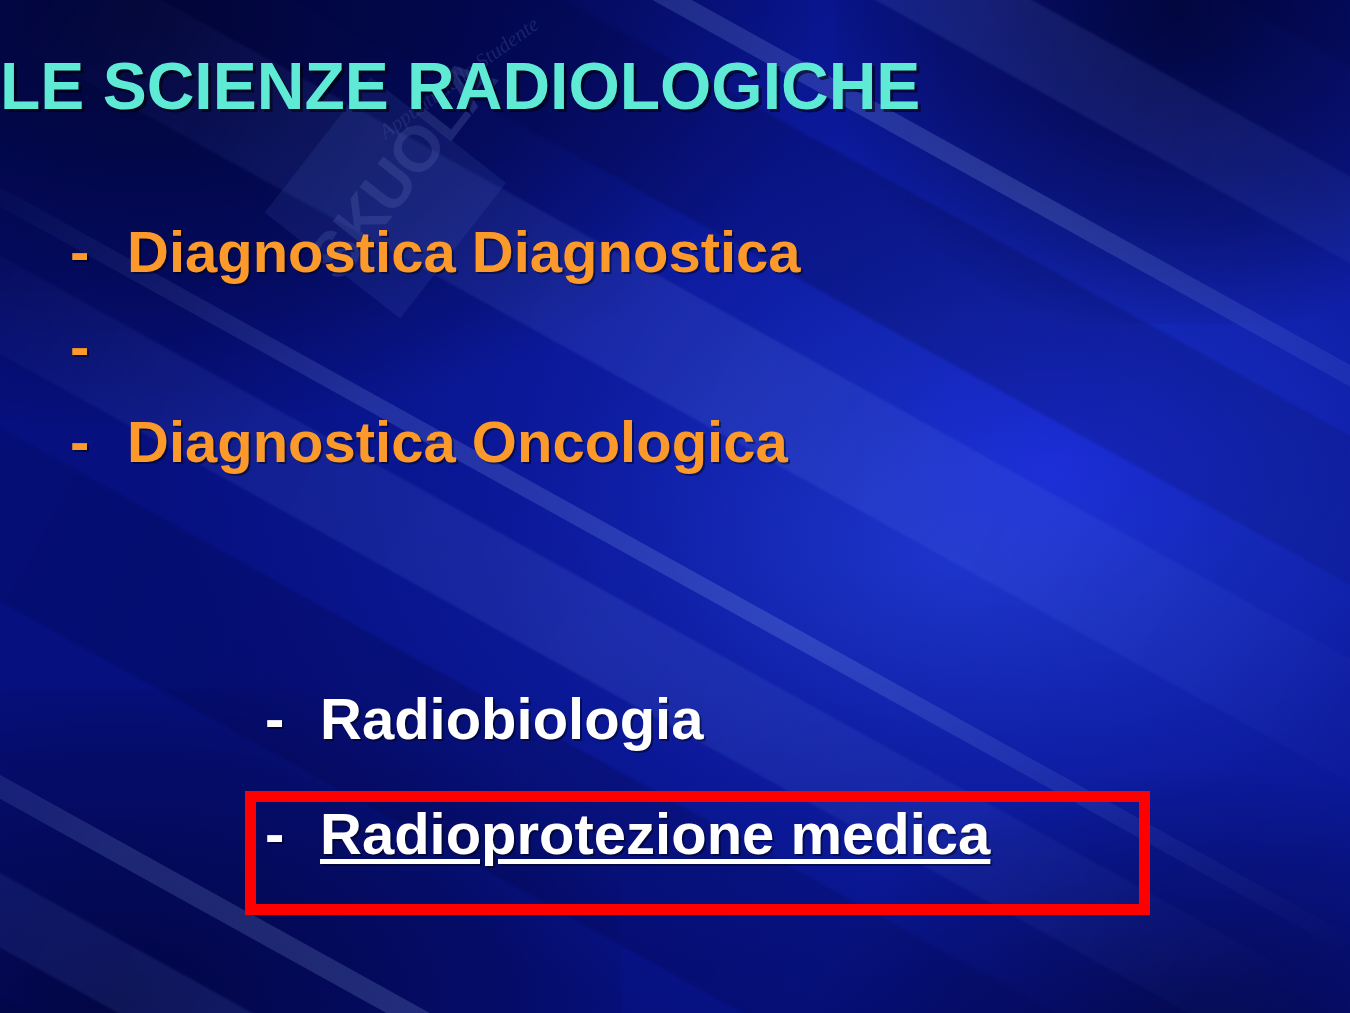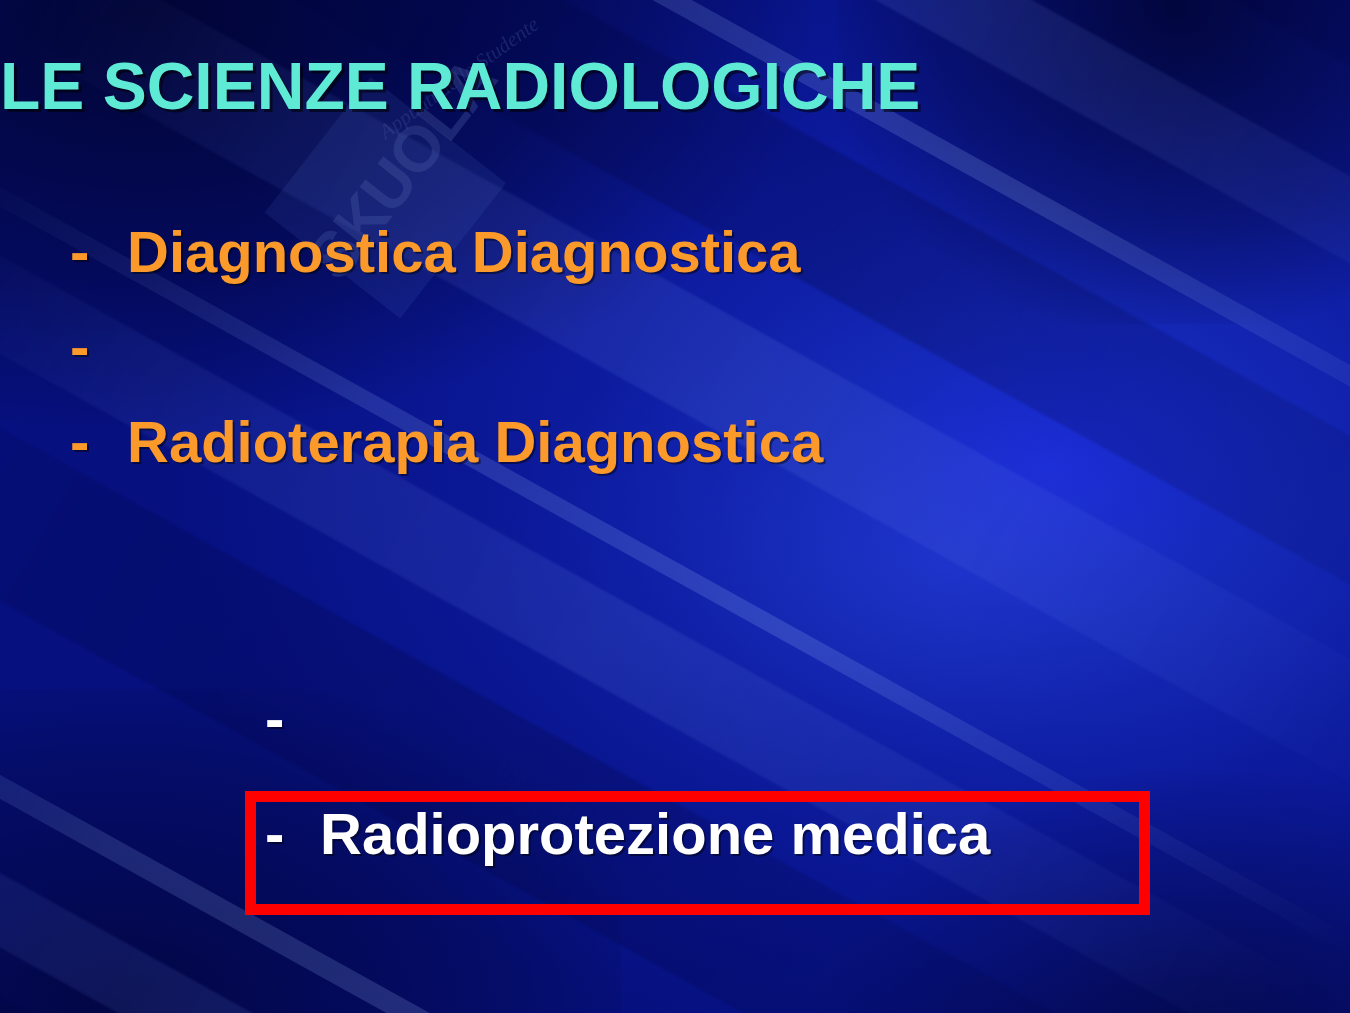--- a/index.html
+++ b/index.html
@@ -160,20 +160,21 @@
 
   .white .dash, .white .btxt {
     color: #FFFFFF;
     font-size: 58px;
     font-weight: bold;
     text-shadow: 2px 2px 0 rgba(0,0,0,0.45);
   }
   .white .dash { width: 55px; }
 
   .underlined .btxt {
+    text-decoration: underline;
     text-underline-offset: 5px;
     text-decoration-thickness: 5px;
   }
 
   .redbox {
     position: absolute;
     left: 245px;
     top: 791px;
     width: 905px;
     height: 124px;
@@ -223,25 +224,26 @@
       <span class="dash">-</span>
       <span class="btxt">Diagnostica Diagnostica</span>
     </div>
 
     <div class="bullet-row orange" style="left:70px; top:313px;">
       <span class="dash">-</span>
     </div>
 
     <div class="bullet-row orange" style="left:70px; top:408px;">
       <span class="dash">-</span>
-      <span class="btxt">Radioterapia Diagnostica</span>
+      <span class="btxt">Diagnostica Oncologica</span>
     </div>
 
     <div class="bullet-row white" style="left:265px; top:685px;">
       <span class="dash">-</span>
+      <span class="btxt">Radiobiologia</span>
     </div>
 
     <div class="redbox"></div>
 
     <div class="bullet-row white underlined" style="left:265px; top:800px;">
       <span class="dash">-</span>
       <span class="btxt">Radioprotezione medica</span>
     </div>
 
   </div>

